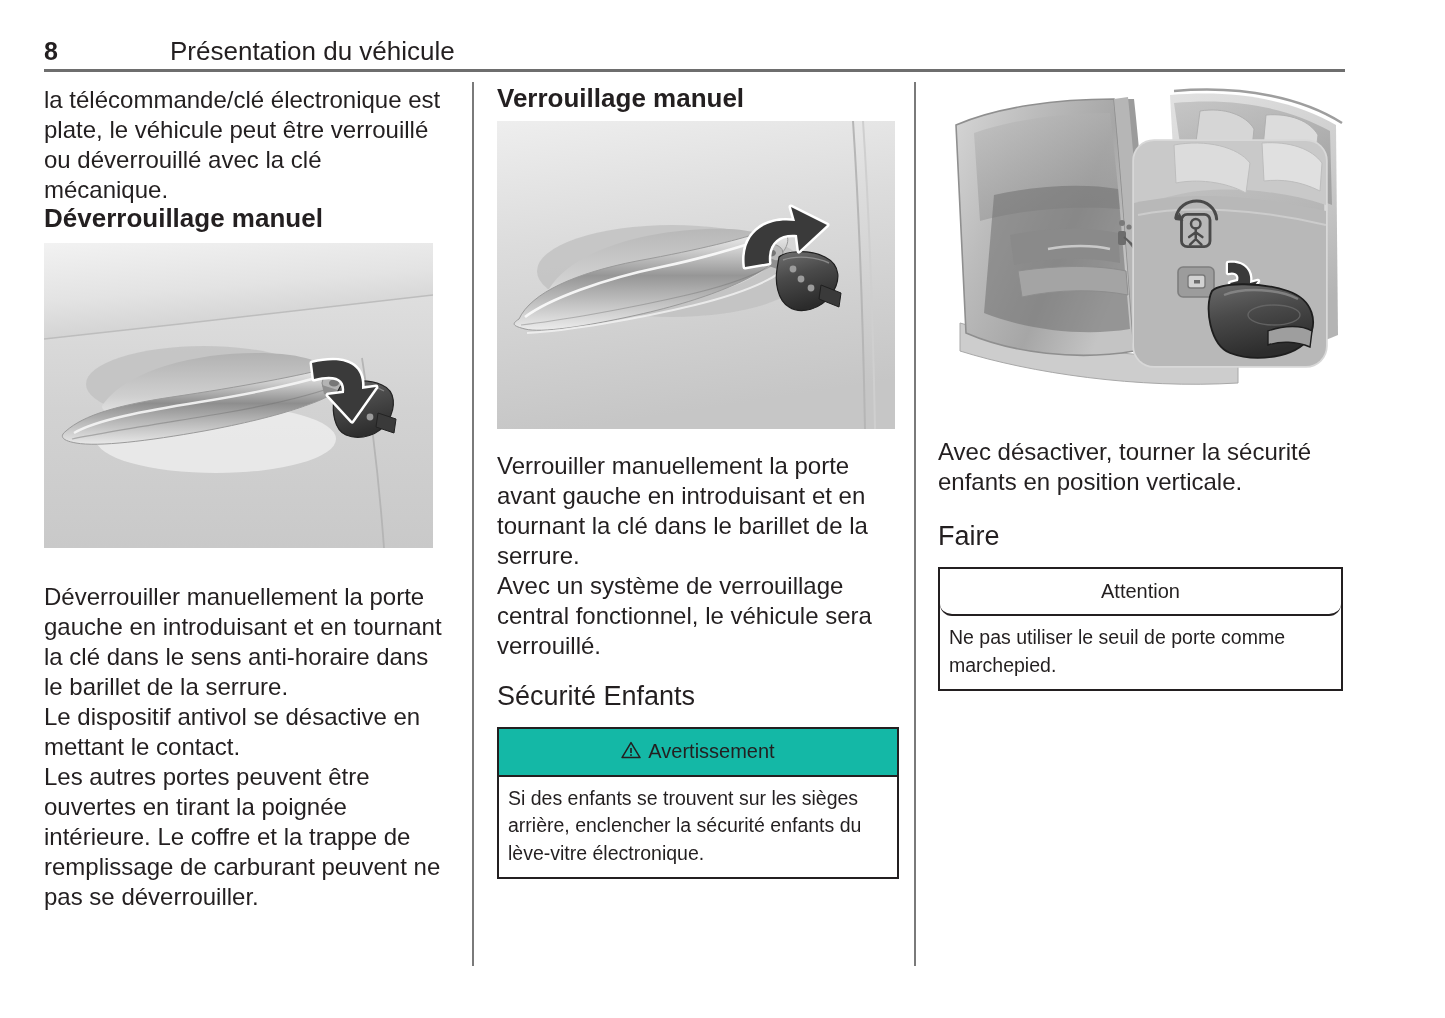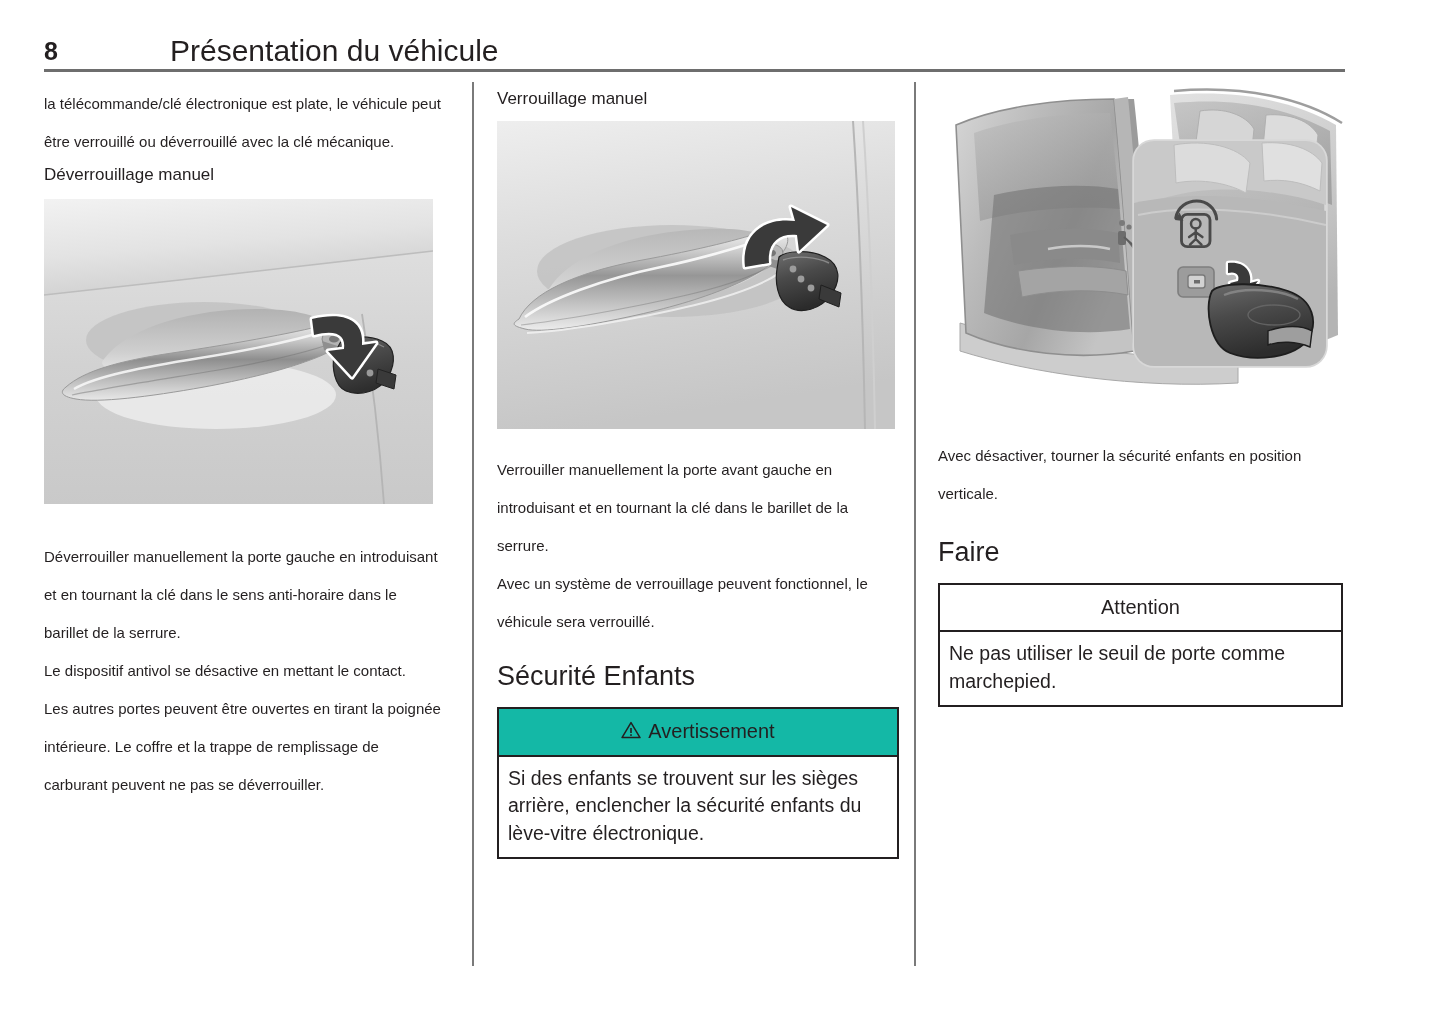--- a/index.html
+++ b/index.html
@@ -9,57 +9,57 @@
     font-family:"Liberation Sans", sans-serif;
     color:#231f20;
     overflow:hidden;
     position:relative;
   }
   .page{position:absolute;inset:0;}
 
   
   .header{position:absolute;left:44px;top:36px;width:1301px;height:36px;}
   .page-number{position:absolute;left:0;top:0;font-size:25px;font-weight:700;letter-spacing:0;line-height:30px;}
-  .chapter-title{position:absolute;left:126px;top:0;font-size:30px;font-weight:400;line-height:30px;white-space:nowrap;}
+  .chapter-title{position:absolute;left:126px;top:0;font-size:26px;font-weight:400;line-height:30px;white-space:nowrap;}
   .header-rule{position:absolute;left:44px;top:69px;width:1301px;height:3px;background:#6e6e6e;}
 
   
   .col-rule{position:absolute;width:2px;background:#7a7a7a;top:82px;height:884px;}
   .col-rule.r1{left:472px;}
   .col-rule.r2{left:914px;}
 
   
   .col{position:absolute;top:85px;}
   .col1{left:44px;width:400px;}
   .col2{left:497px;width:402px;}
   .col3{left:938px;width:405px;}
 
-  p{margin:0;font-size:15px;line-height:38px;}
+  p{margin:0;font-size:24px;line-height:30px;}
   .body-block{margin-bottom:0;}
-  .subhead{font-size:17px;line-height:27.5px;font-weight:400;margin:0;}
+  .subhead{font-size:26px;line-height:27.5px;font-weight:700;margin:0;}
   .section-title{font-size:27px;line-height:34px;font-weight:400;margin:0;}
 
   
   .figure{background:#d4d4d4;position:relative;overflow:hidden;}
   .fig-left{width:389px;height:305px;margin-top:10px;}
   .fig-mid{width:398px;height:308px;margin-top:8px;}
   .fig-right{width:405px;height:330px;margin-top:0px;background:#ffffff;}
 
   
   .notice{border:2px solid #231f20;}
   .notice-head{
     border-bottom:2px solid #231f20;
     text-align:center;
     font-size:20px;
     line-height:26px;
     padding:9px 6px 10px 6px;
     font-weight:400;
   }
   .notice-head.warn{background:#14b8a6;}
-  .notice-head.caution{background:#ffffff;}
+  .notice-head.caution{background:#ffffff;border-radius:12px;}
   .notice-body{padding:8px 9px 10px 9px;}
   .notice-body p{font-size:19.5px;line-height:27.5px;}
   .warn-glyph{display:inline-block;vertical-align:-1px;margin-right:7px;}
   .sp-14{height:14px;}
   .sp-18{height:18px;}
   .sp-22{height:22px;}
   .sp-34{height:34px;}
 </style>
 </head>
 <body>
@@ -210,21 +210,21 @@
 
         <g>
           <path d="M248,146 C244,114 266,96 298,100 L294,86 L330,104 L302,130 L300,114 C282,112 270,122 272,142 Z" fill="#3a3a3a" stroke="#ffffff" stroke-width="5" stroke-linejoin="round"></path>
           <path d="M248,146 C244,114 266,96 298,100 L294,86 L330,104 L302,130 L300,114 C282,112 270,122 272,142 Z" fill="#3a3a3a"></path>
         </g>
       </svg>
     </div>
 
     <div class="sp-22"></div>
     <p>Verrouiller manuellement la porte avant gauche en introduisant et en tournant la clé dans le barillet de la serrure.</p>
-    <p>Avec un système de verrouillage peuvent fonctionnel, le véhicule sera verrouillé.</p>
+    <p>Avec un système de verrouillage central fonctionnel, le véhicule sera verrouillé.</p>
 
     <div class="sp-18"></div>
     <p class="section-title">Sécurité Enfants</p>
 
     <div class="sp-14"></div>
     <div class="notice">
       <div class="notice-head warn">
         <span class="warn-glyph">
           <svg width="20" height="18" viewBox="0 0 20 18">
             <path d="M10,1.6 L19,16.6 L1,16.6 Z" fill="none" stroke="#231f20" stroke-width="1.5" stroke-linejoin="round"></path>

